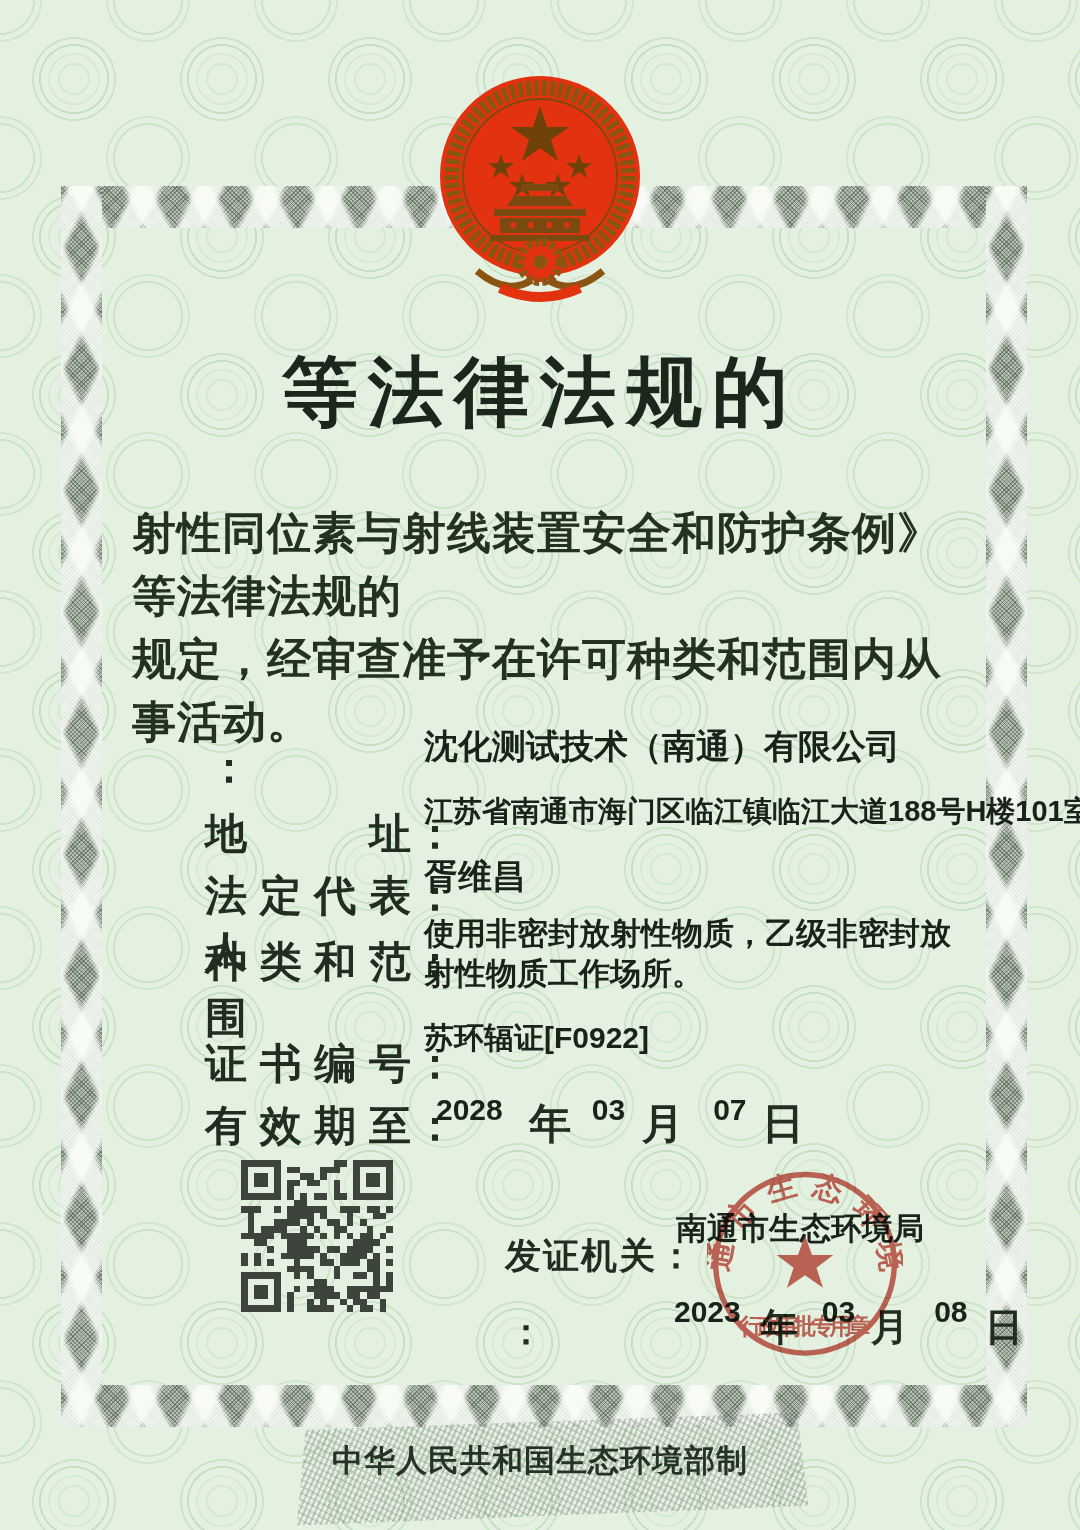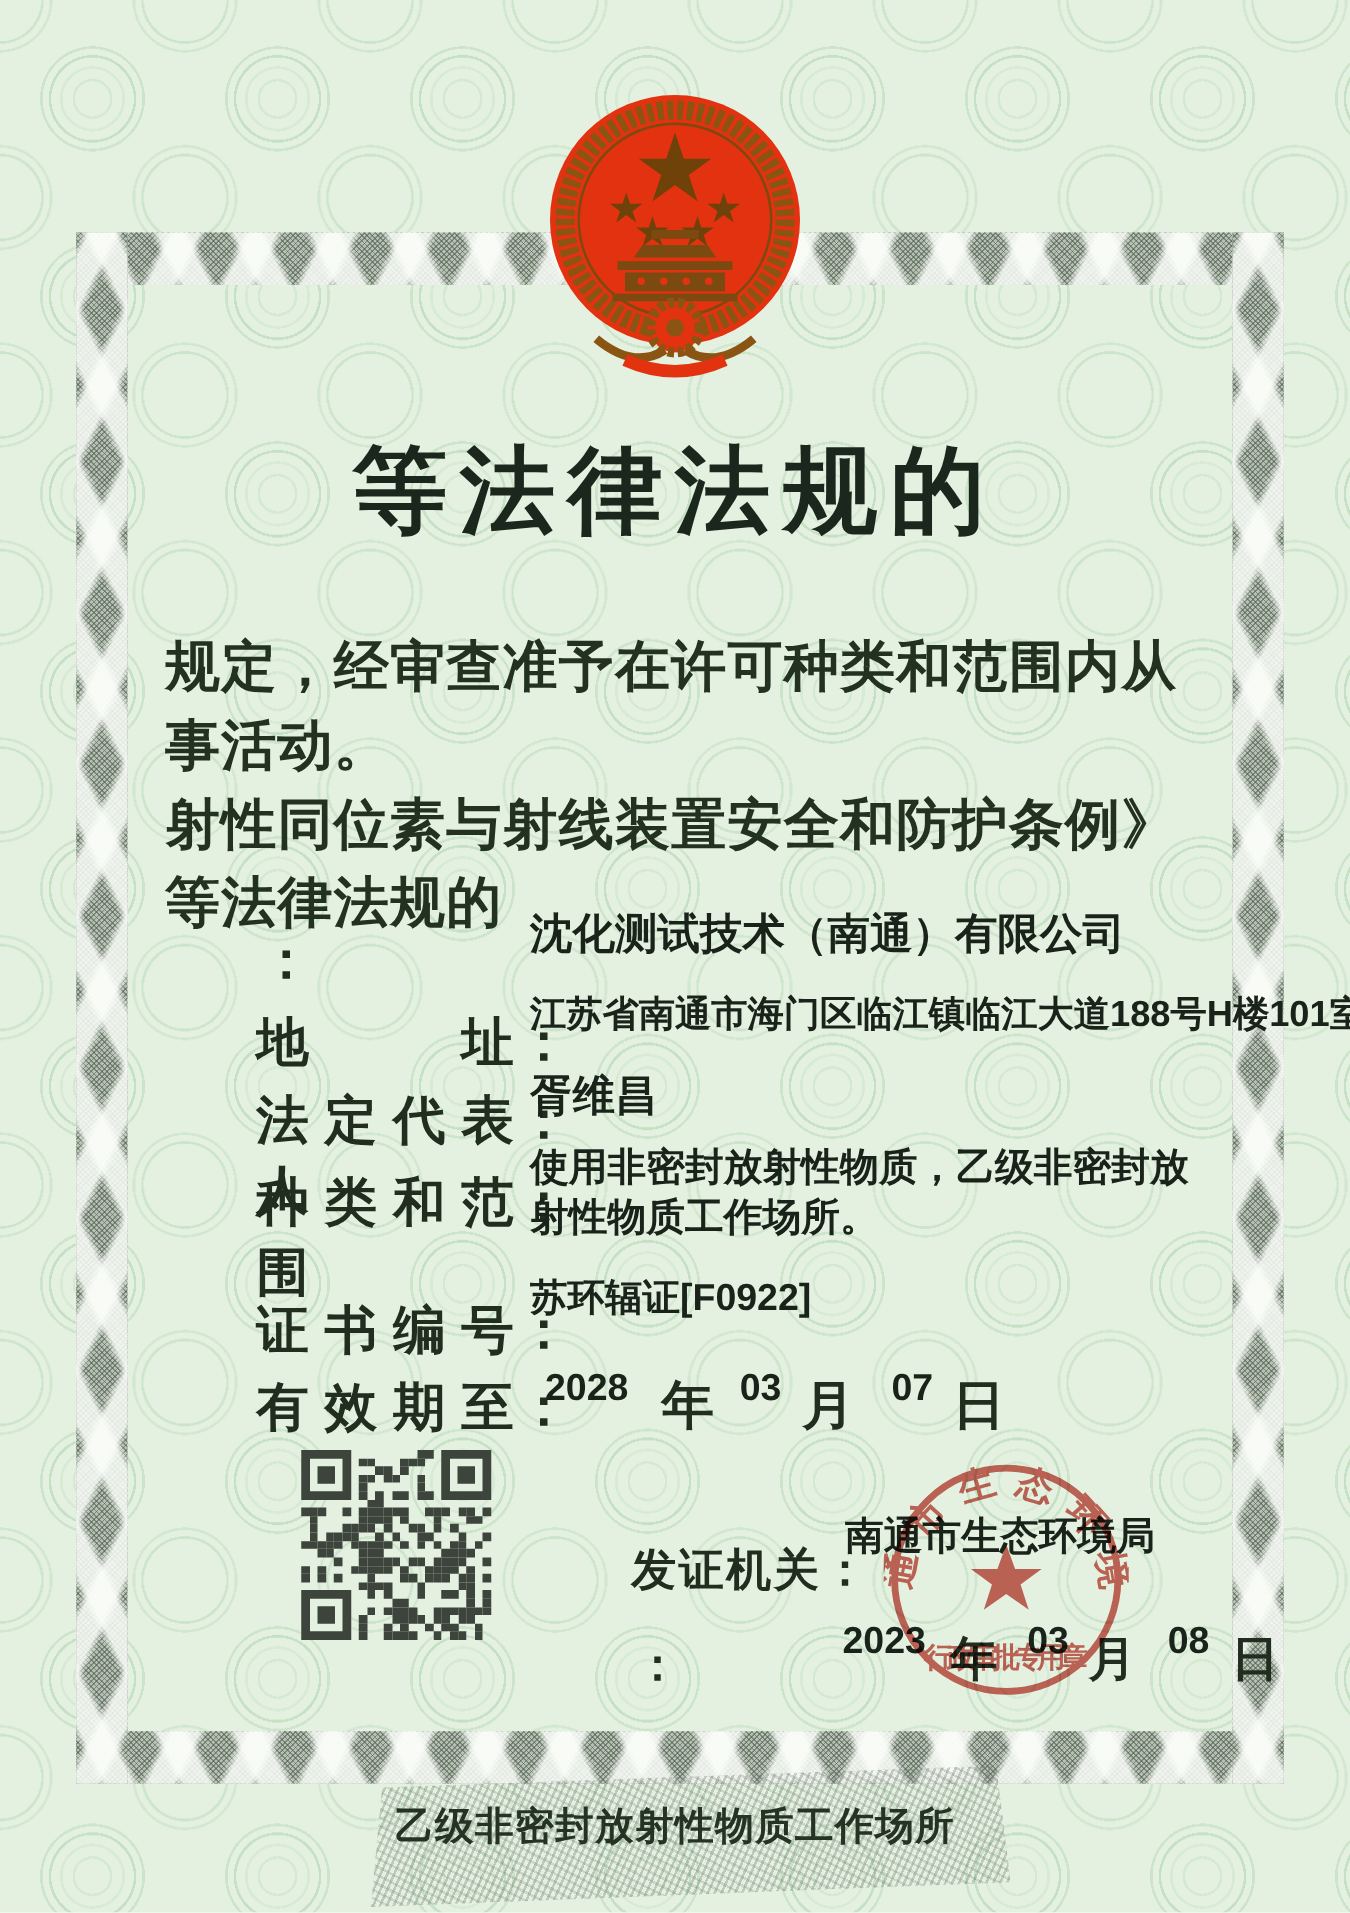--- a/index.html
+++ b/index.html
@@ -119,22 +119,22 @@
     <circle cx="103" cy="196" r="20" fill="#e23210" stroke="#8a5512" stroke-width="8" stroke-dasharray="5 3"></circle>
     <circle cx="103" cy="196" r="7" fill="#8a5512"></circle>
     <path d="M40,205 Q70,230 95,214" fill="none" stroke="#8a5512" stroke-width="7"></path>
     <path d="M166,205 Q136,230 111,214" fill="none" stroke="#8a5512" stroke-width="7"></path>
     <path d="M63,222 Q103,240 143,222" fill="none" stroke="#e23210" stroke-width="10"></path>
   </svg>
 
   <div class="title">等法律法规的</div>
 
   <div class="intro">
+    <div>射性同位素与射线装置安全和防护条例》等法律法规的</div>
     <div>规定，经审查准予在许可种类和范围内从事活动。</div>
-    <div>射性同位素与射线装置安全和防护条例》等法律法规的</div>
   </div>
 
   <div class="row" style="top:740px">
     <div class="lbl">
         <span class="colon">：</span>
       </div>
     <div class="val company">沈化测试技术（南通）有限公司</div>
   </div>
   <div class="row" style="top:806px">
     <div class="lbl">
@@ -408,14 +408,14 @@
     <defs>
         <path id="sealArc" d="M 24,118 A 70,70 0 1 1 156,118" fill="none"></path>
       </defs>
     <text font-size="27" font-weight="700" fill="#c5443a" font-family="Liberation Serif, DejaVu Serif, serif">
       <textPath href="#sealArc" startOffset="50%" text-anchor="middle" textLength="300">南通市生态环境局</textPath>
     </text>
     <text x="90" y="152" text-anchor="middle" textLength="120" font-size="21" font-weight="700" fill="#c5443a" font-family="Liberation Serif, DejaVu Serif, serif">行政审批专用章</text>
   </svg>
 
   <div class="hatch"></div>
-  <div class="footer">乙级非密封放射性物质工作场所</div>
+  <div class="footer">中华人民共和国生态环境部制</div>
 </div>
 
 </body></html>

